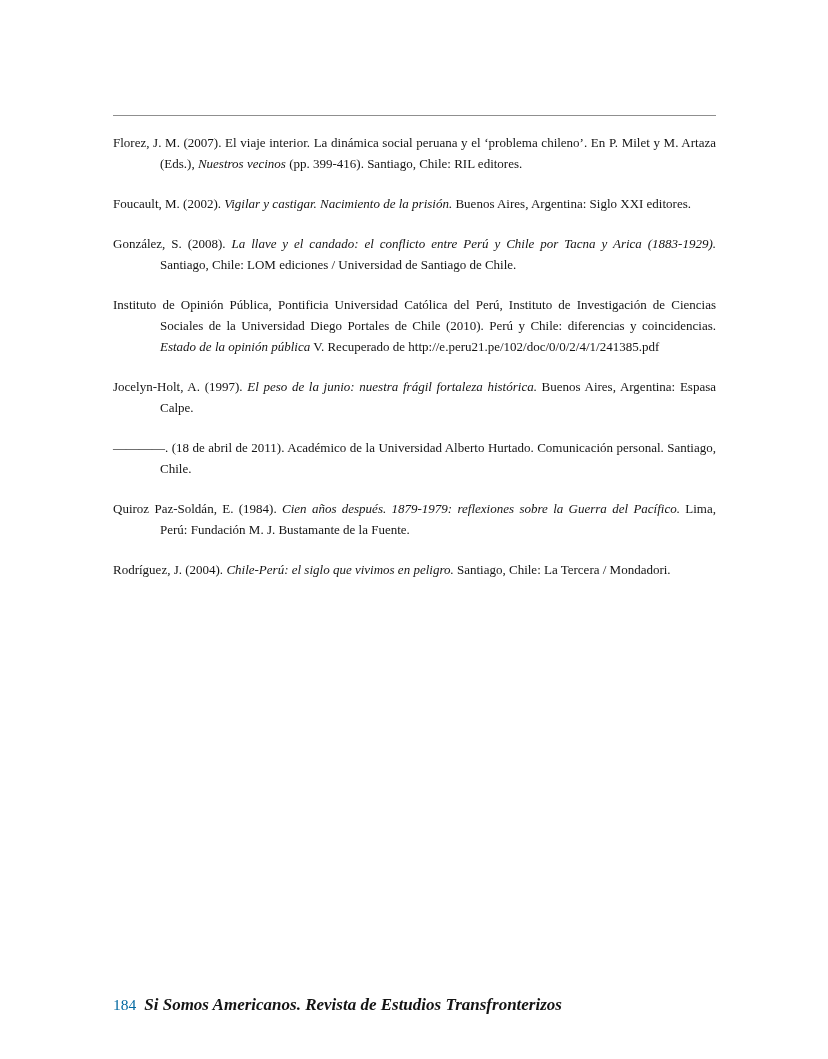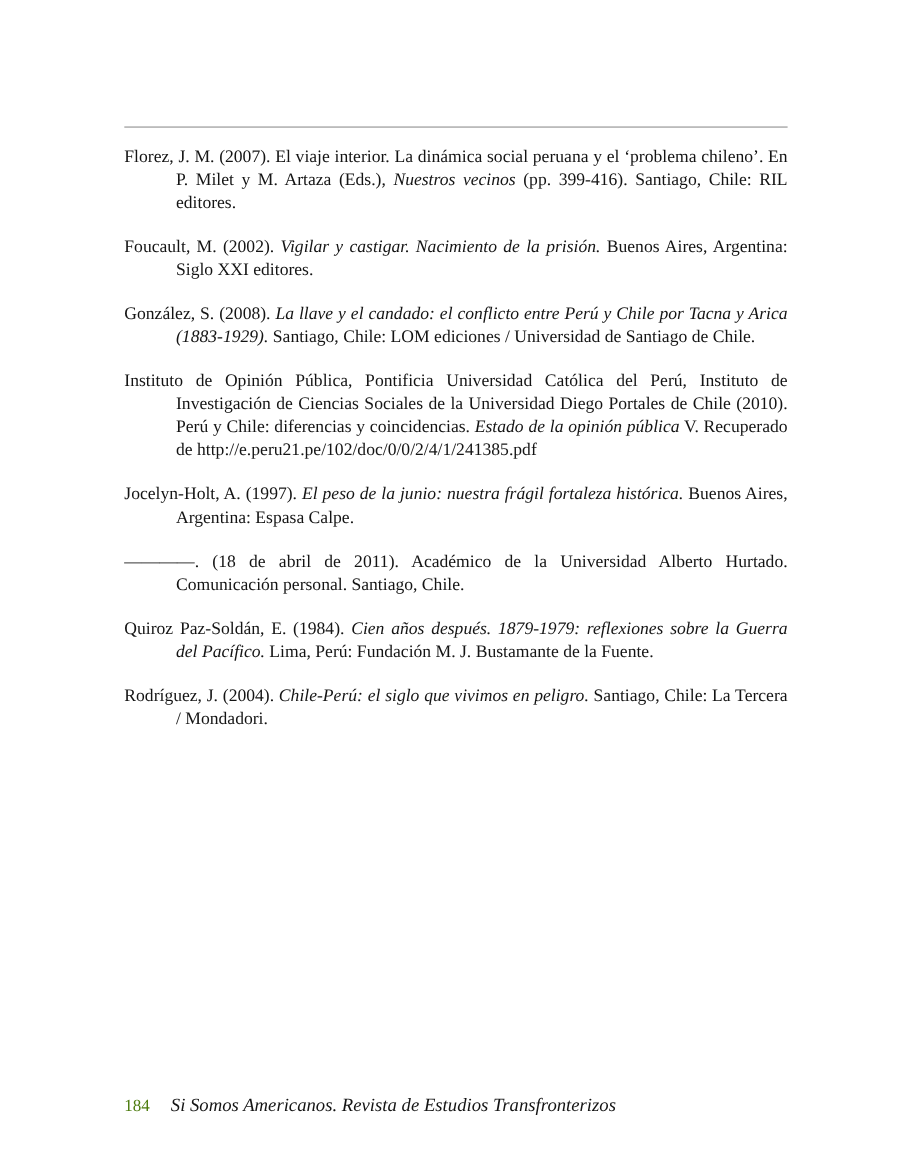--- a/index.html
+++ b/index.html
@@ -34,48 +34,49 @@
     position: absolute;
     top: 132px;
     left: 113px;
     width: 603px;
   }
   .reference {
     margin: 0 0 19px 0;
     padding-left: 47px;
     text-indent: -47px;
     text-align: justify;
-    font-size: 16px;
+    font-size: 13px;
     line-height: 21px;
     hyphens: auto;
   }
   .reference .italic {
     font-style: italic;
   }
   .reference sup {
     font-size: 0.62em;
     line-height: 0;
     vertical-align: super;
   }
   .footer {
     position: absolute;
     left: 113px;
     top: 995px;
     width: 603px;
     white-space: nowrap;
   }
   .page-number {
     font-size: 15.5px;
-    color: #4d7c0f;
-    margin-right: 19px;
+    color: #0369a1;
+    margin-right: 8px;
   }
   .journal-title {
     font-style: italic;
     font-size: 17px;
     color: #141414;
+    font-weight: bold;
   }
 </style>
 </head>
 <body>
 
 <div class="page">
   <hr class="top-rule">
   <div class="references" id="references">
       <p class="reference"><span>Florez, J. M. (2007). El viaje interior. La dinámica social peruana y el ‘problema chileno’. En P. Milet y M. Artaza (Eds.), </span><span class="italic">Nuestros vecinos</span><span> (pp. 399-416). Santiago, Chile: RIL editores.</span></p>
       <p class="reference"><span>Foucault, M. (2002). </span><span class="italic">Vigilar y castigar. Nacimiento de la prisión.</span><span> Buenos Aires, Argentina: Siglo XXI editores.</span></p>

